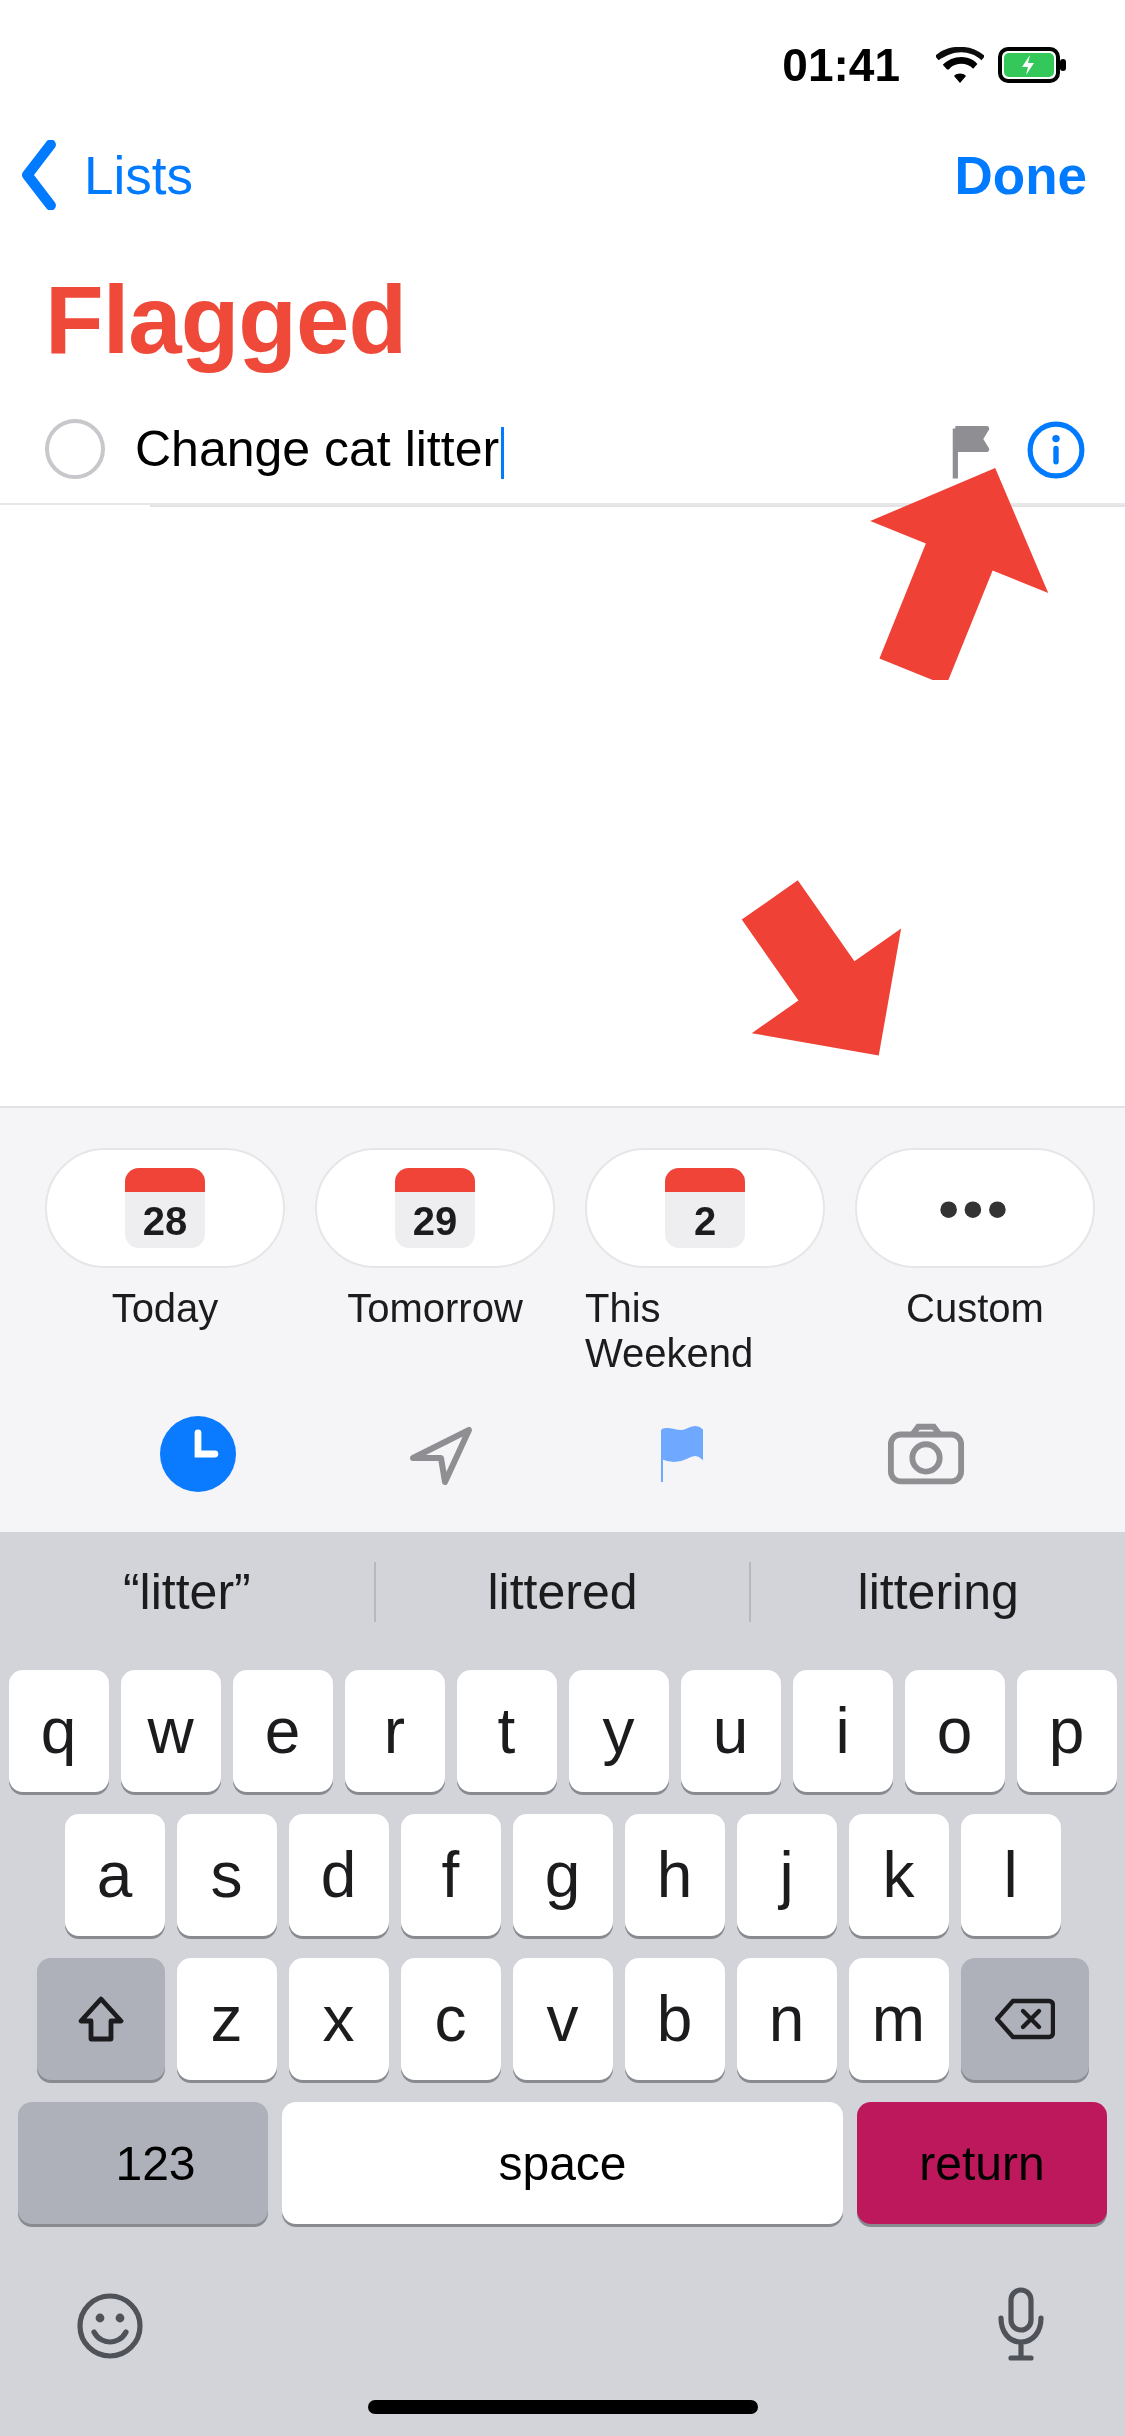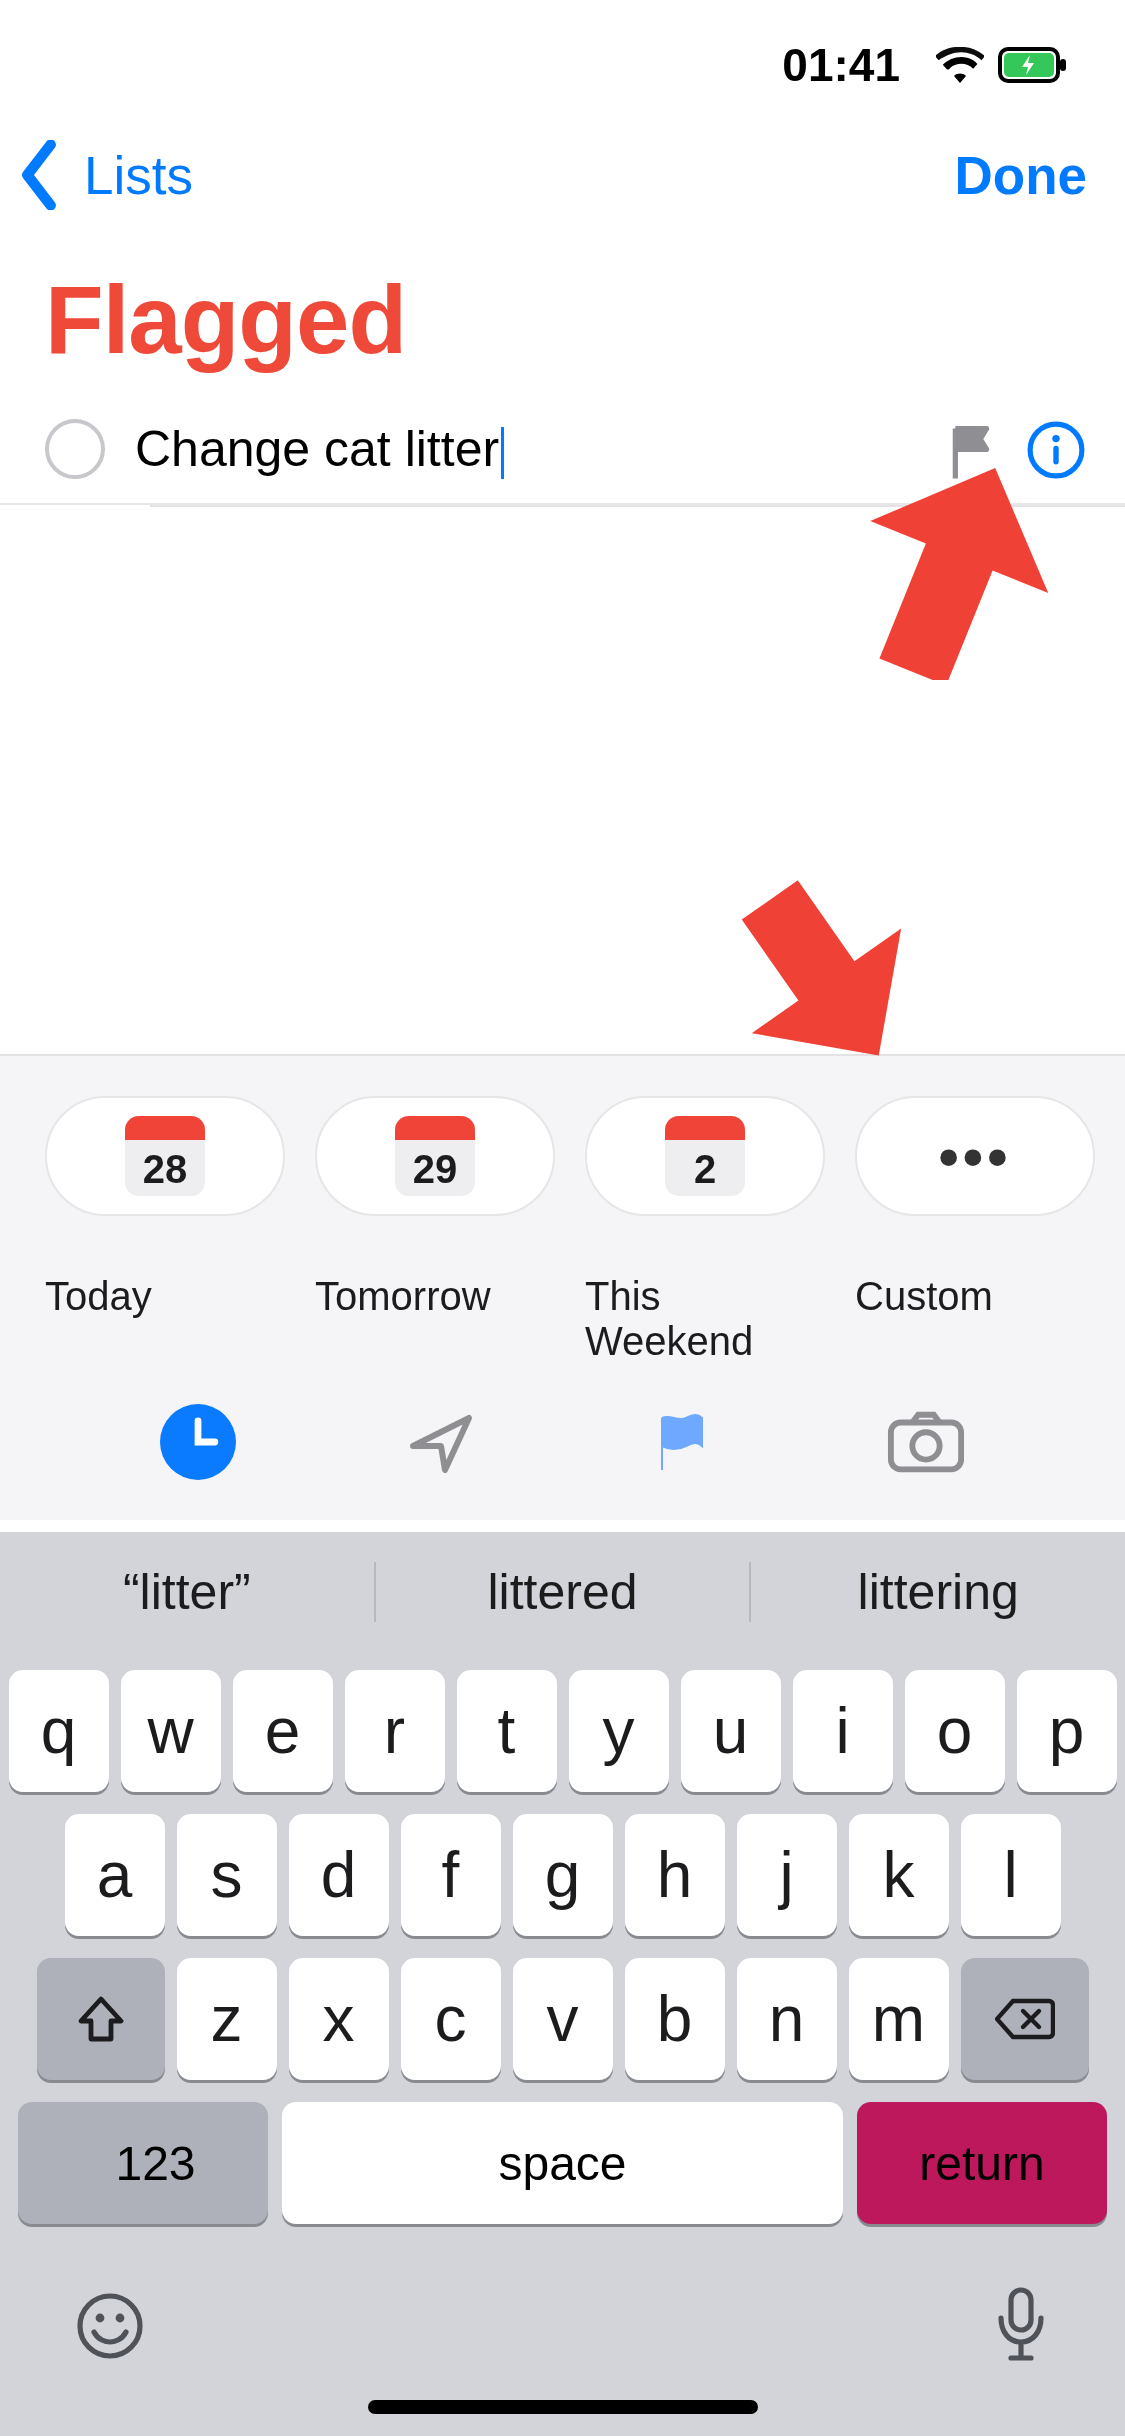--- a/index.html
+++ b/index.html
@@ -70,21 +70,21 @@
     margin-top: auto;
     background: #f5f5f7;
     border-top: 2px solid #e3e3e6;
     padding: 40px 45px 0 45px;
   }
   .quick-row {
     display: flex;
     justify-content: space-between;
     gap: 30px;
   }
-  .quick-item { flex: 1; display: flex; flex-direction: column; align-items: flex-start; gap: 40px; }
+  .quick-item { flex: 1; display: flex; flex-direction: column; align-items: center; }
   .pill {
     width: 240px; height: 120px;
     background: #fff;
     border: 2px solid #e6e6e8;
     border-radius: 60px;
     display: flex;
     align-items: center;
     justify-content: center;
   }
   .cal-body {
@@ -110,21 +110,20 @@
     justify-content: space-around;
     align-items: center;
     padding: 40px 30px 40px 30px;
   }
   
   .suggestions {
     background: #d2d4d9;
     display: flex;
     height: 120px;
     align-items: center;
-    margin-top: 12px;
   }
   .sugg {
     flex: 1; text-align: center; font-size: 50px; color: #1c1c1e;
   }
   .sep { width: 2px; height: 60px; background:#b7b9bf; }
   
   .keyboard { background:#d2d4d9; padding: 18px 8px 0 8px; }
   .krow { display:flex; justify-content:center; gap: 12px; margin-bottom: 22px; }
   .key {
     width: 100px; height: 122px;

